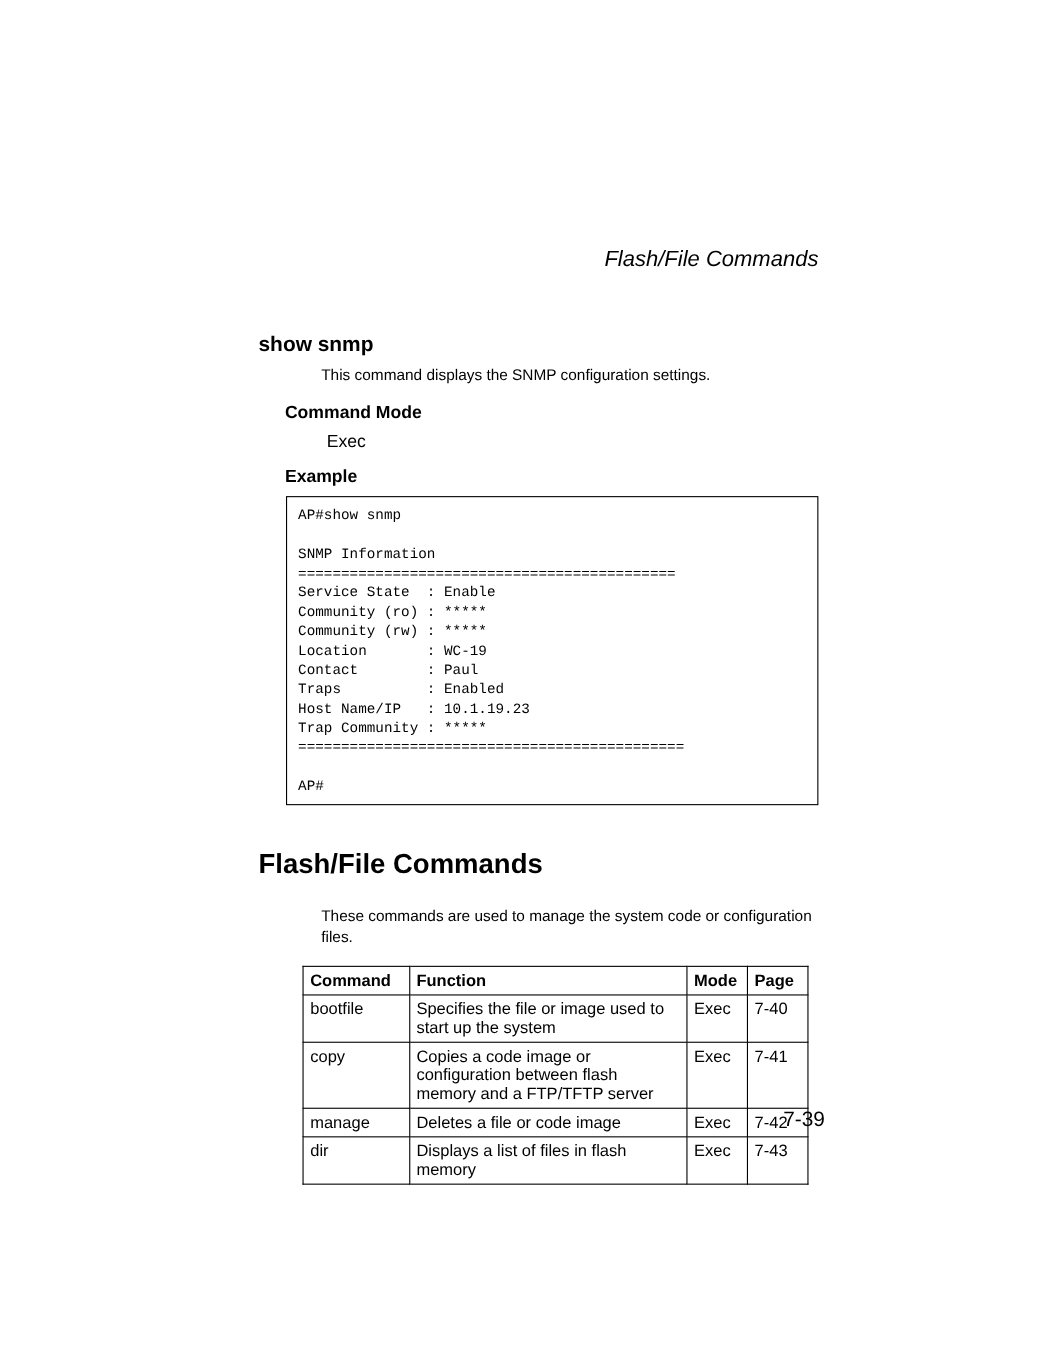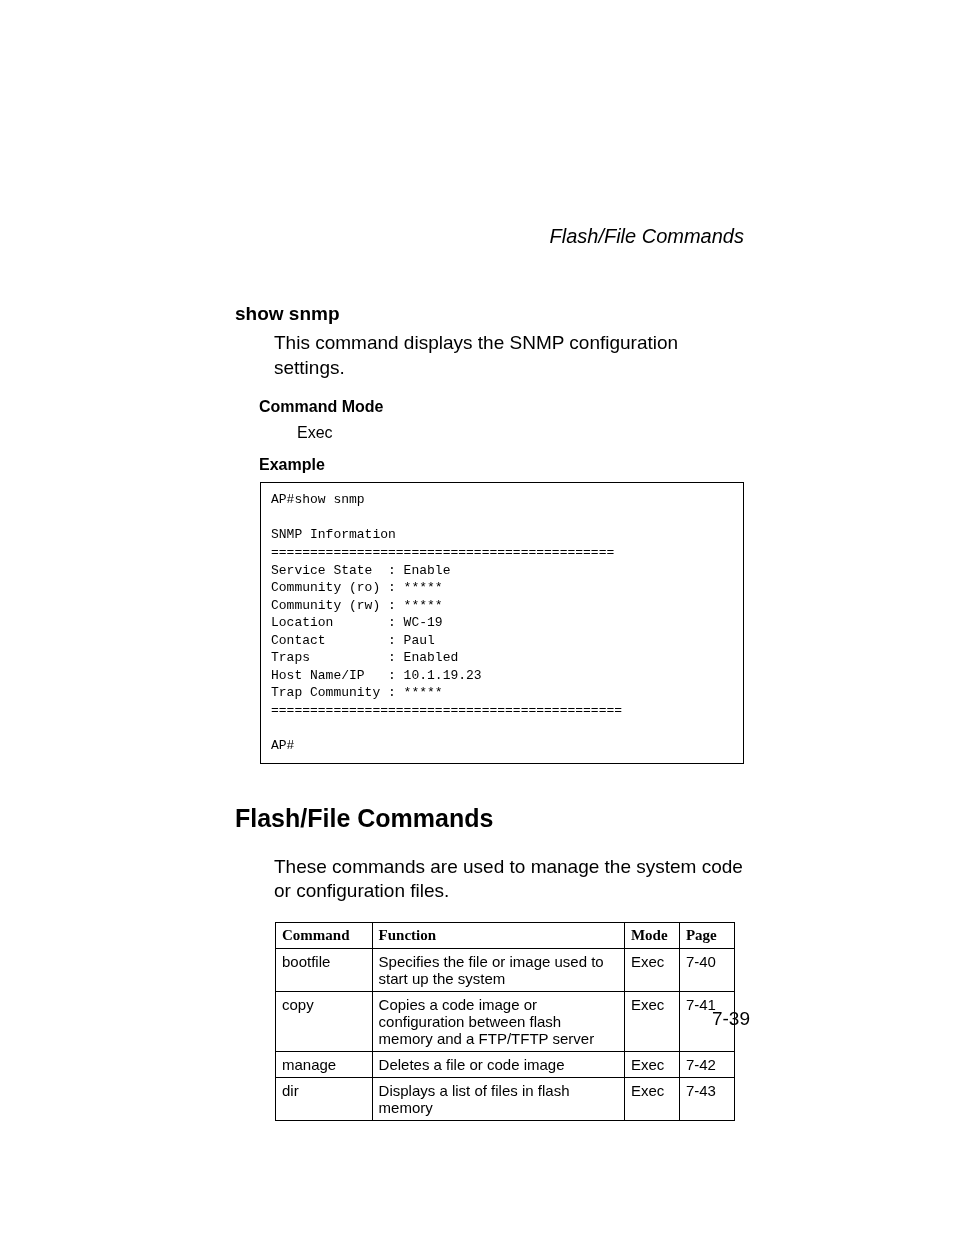--- a/index.html
+++ b/index.html
@@ -21,22 +21,22 @@
     font-style: italic;
     font-size: 20px;
     margin-bottom: 55px;
   }
   .section-heading {
     font-weight: bold;
     font-size: 19px;
     margin-bottom: 6px;
   }
   .body-text {
-    font-size: 19px;
-    margin-left: 39px;
+    font-size: 14px;
+    margin-left: 57px;
     margin-bottom: 18px;
     line-height: 1.3;
   }
   .sub-heading {
     font-weight: bold;
     font-size: 16px;
     margin-left: 24px;
     margin-bottom: 8px;
   }
   .exec-line {
@@ -68,21 +68,20 @@
   }
   table.cmd-table th,
   table.cmd-table td {
     border: 1px solid #000;
     padding: 4px 6px;
     text-align: left;
     vertical-align: top;
   }
   table.cmd-table th {
     font-weight: bold;
-    font-family: Liberation Serif, serif;
   }
   .col-cmd { width: 80px; }
   .col-func { width: 230px; }
   .col-mode { width: 40px; }
   .col-page { width: 40px; }
   .page-number {
     position: absolute;
     bottom: 205px;
     right: 204px;
     font-size: 19px;

